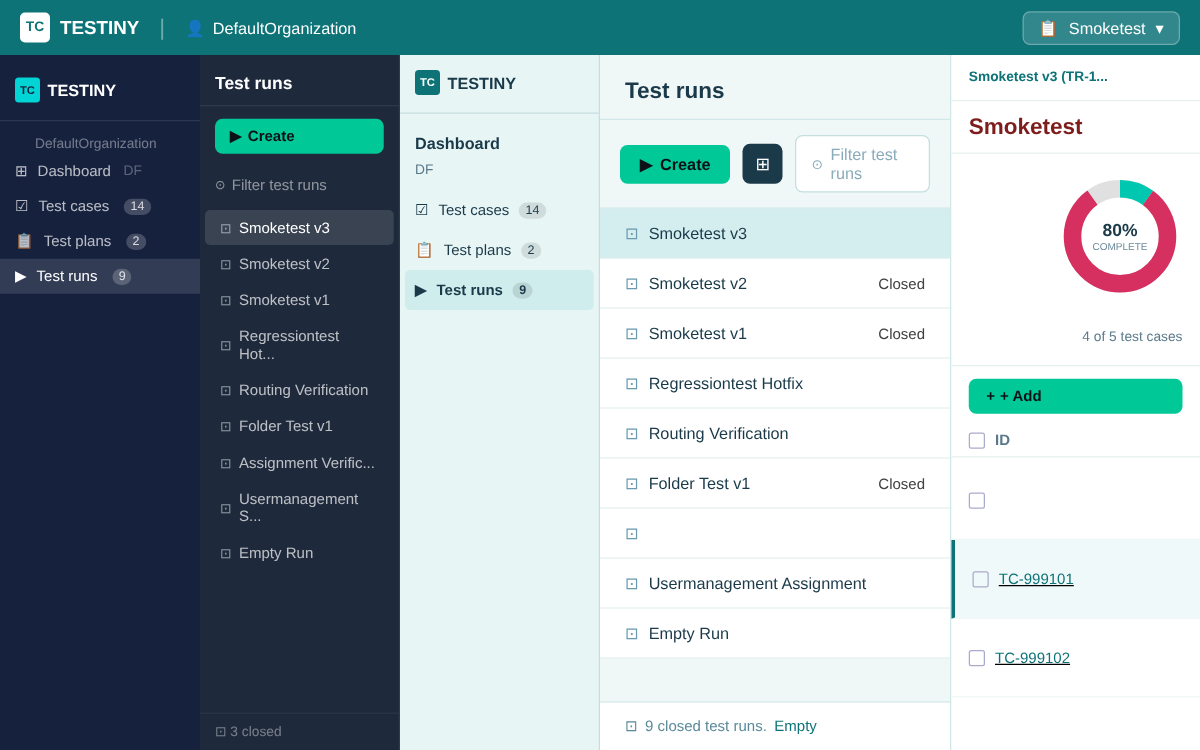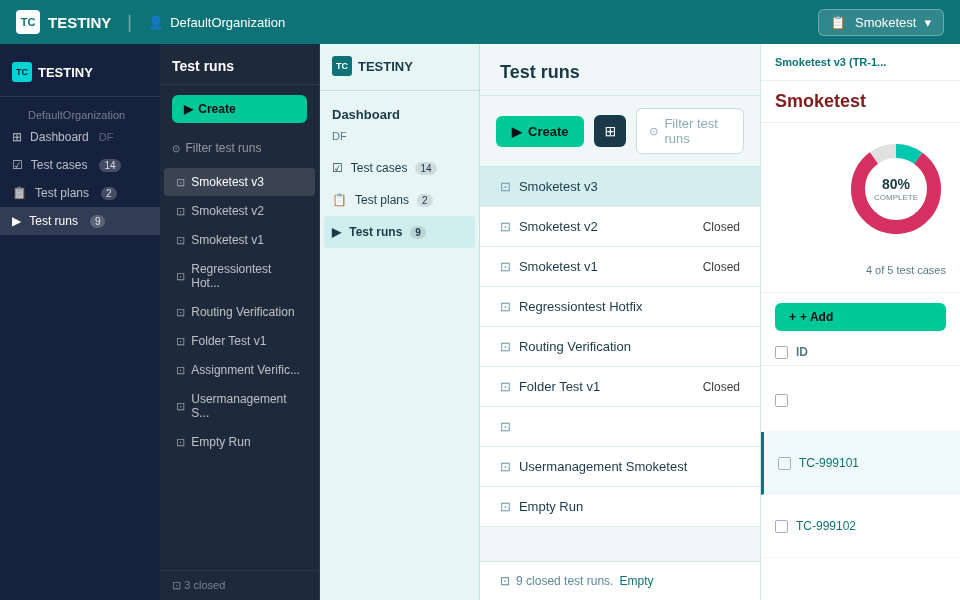--- a/index.html
+++ b/index.html
@@ -211,21 +211,21 @@
       background: #00c896; color: #0d1117; border: none; border-radius: 6px;
       padding: 7px 14px; font-size: 12px; font-weight: 600; cursor: pointer;
       display: flex; align-items: center; gap: 4px; margin: 10px 14px 8px;
     }
     .detail-table-header {
       display: flex; align-items: center; padding: 6px 14px; border-bottom: 1px solid #e5f0f0;
       color: #5a7a8a; font-size: 12px; font-weight: 600; gap: 8px;
     }
     .detail-row {
       display: flex; align-items: flex-end; padding: 24px 14px; border-bottom: 1px solid #f0f7f7;
-      gap: 8px; cursor: pointer;
+      gap: 8px; cursor: pointer; text-decoration: underline;
     }
     .detail-row.selected-row { border-left: 3px solid #0d7377; background: #f0f9f9; }
     .tc-link { color: #0d7377; font-size: 12px; font-weight: 500; }
     .checkbox { width: 13px; height: 13px; border: 1px solid #aac; border-radius: 2px; flex-shrink: 0; }
 
     
     .donut-svg { transform: rotate(-90deg); }
 
     
     ::-webkit-scrollbar { width: 4px; }
@@ -416,21 +416,21 @@
         <span class="run-icon">⊡</span>
         <span class="run-name">Folder Test v1</span>
         <span class="run-status">Closed</span>
       </div>
       <div class="run-list-item">
         <span class="run-icon">⊡</span>
         <span class="run-status"></span>
       </div>
       <div class="run-list-item">
         <span class="run-icon">⊡</span>
-        <span class="run-name">Usermanagement Smoketest</span>
+        <span class="run-name">Usermanagement Assignment</span>
         <span class="run-status"></span>
       </div>
       <div class="run-list-item">
         <span class="run-icon">⊡</span>
         <span class="run-name">Empty Run</span>
         <span class="run-status"></span>
       </div>
     </div>
     <div class="closed-footer">
       <span>⊡</span>

